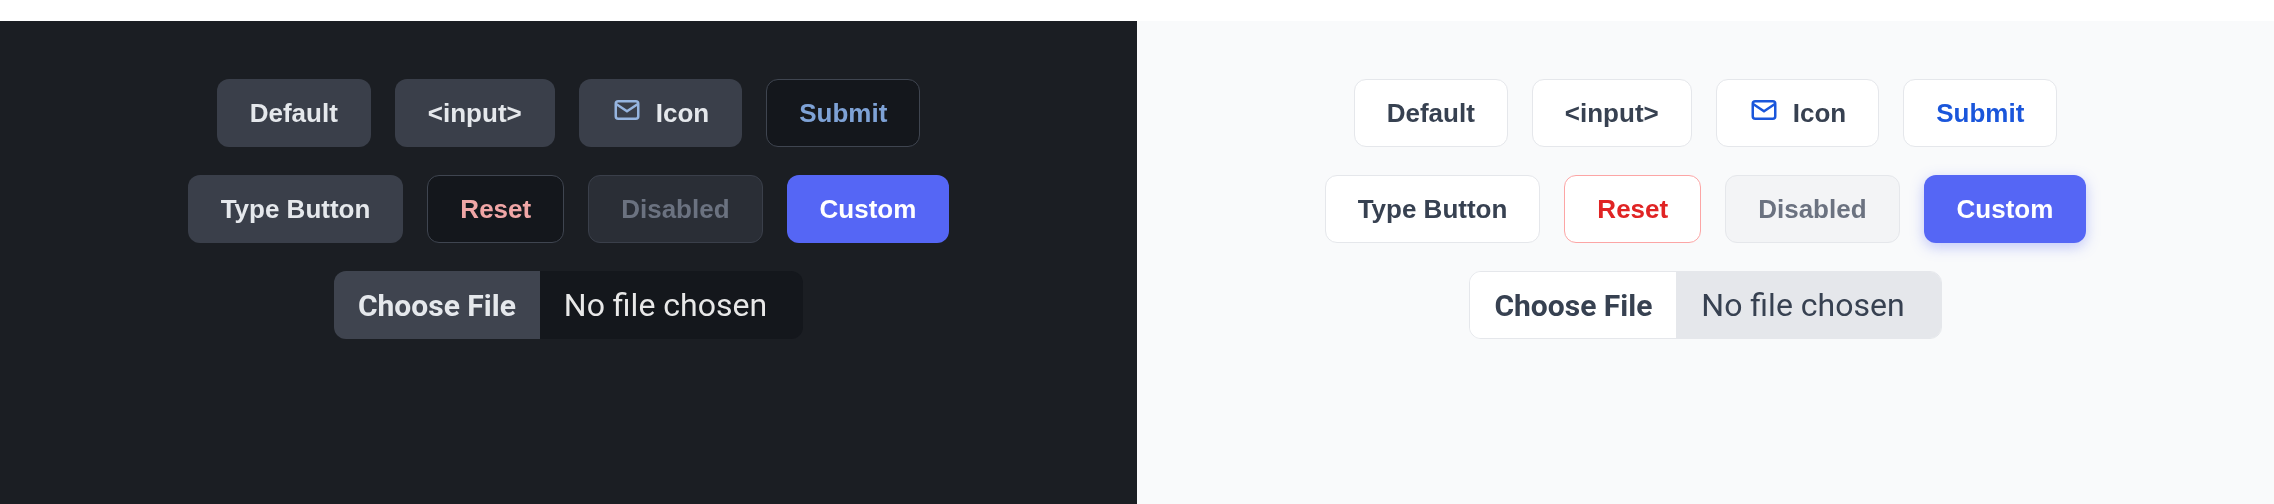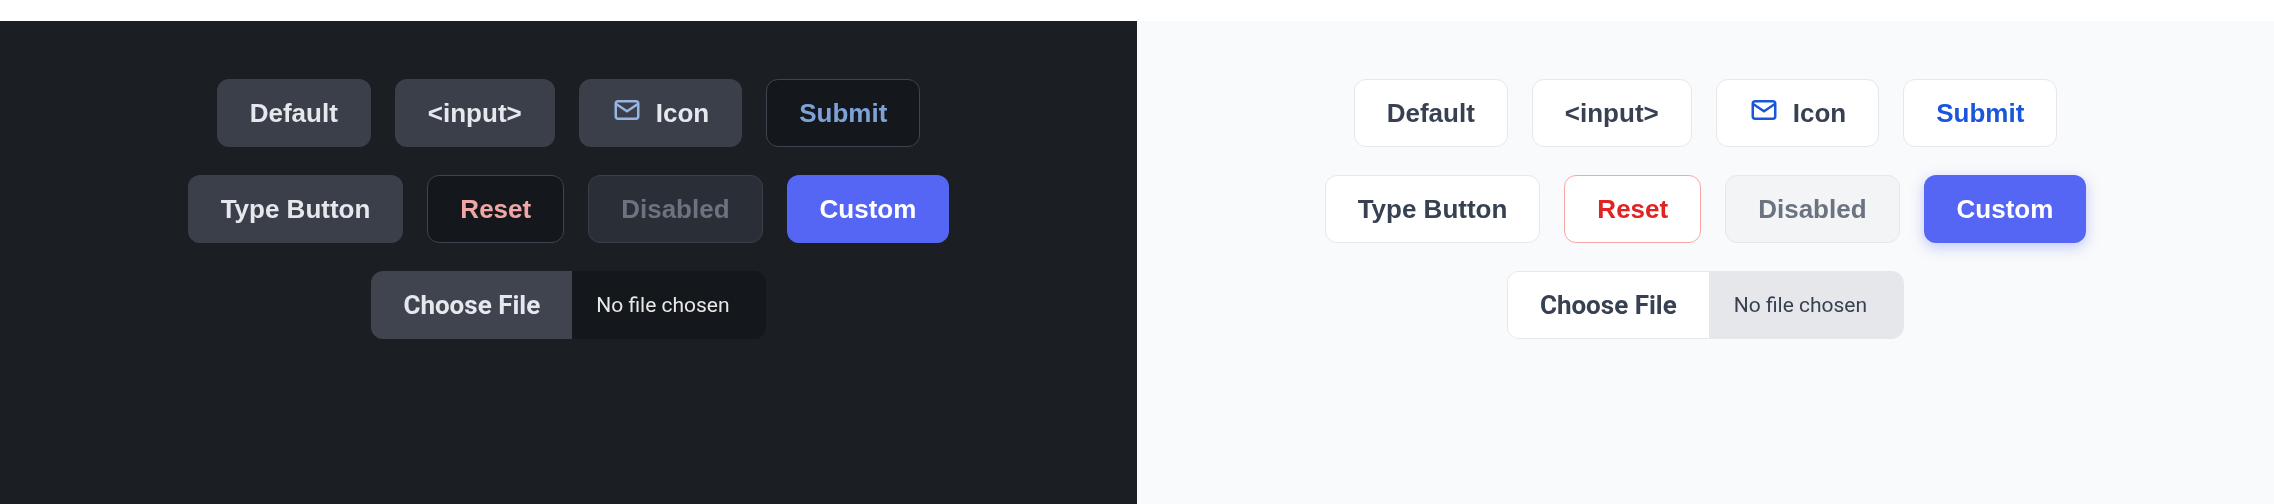--- a/index.html
+++ b/index.html
@@ -120,31 +120,31 @@
       display: flex;
       align-items: center;
       height: 68px;
       border-radius: 12px;
       overflow: hidden;
     }
     .file-btn {
       height: 100%;
       display: inline-flex;
       align-items: center;
-      padding: 0 32px;
-      font-size: 26px;
+      padding: 0 24px;
+      font-size: 30px;
       font-weight: 700;
       cursor: pointer;
     }
     .file-text {
       height: 100%;
       display: inline-flex;
       align-items: center;
       padding: 0 36px 0 24px;
-      font-size: 21px;
+      font-size: 32px;
     }
     .panel-dark .file-btn {
       background: #3f444f;
       color: #e5e8ec;
     }
     .panel-dark .file-text {
       background: #14171c;
       color: #e8e8e8;
     }
     .panel-light .file-wrap {

